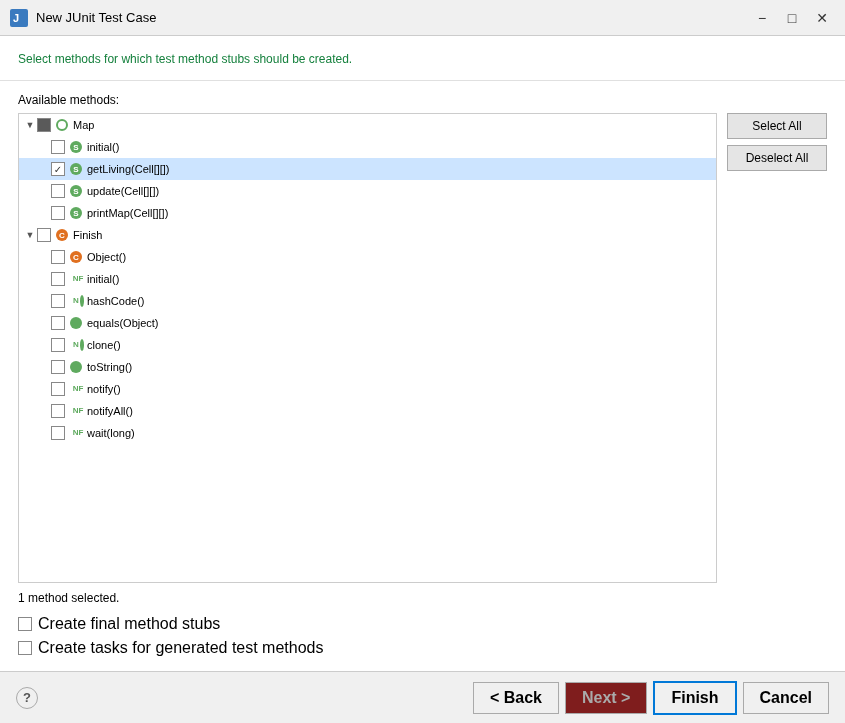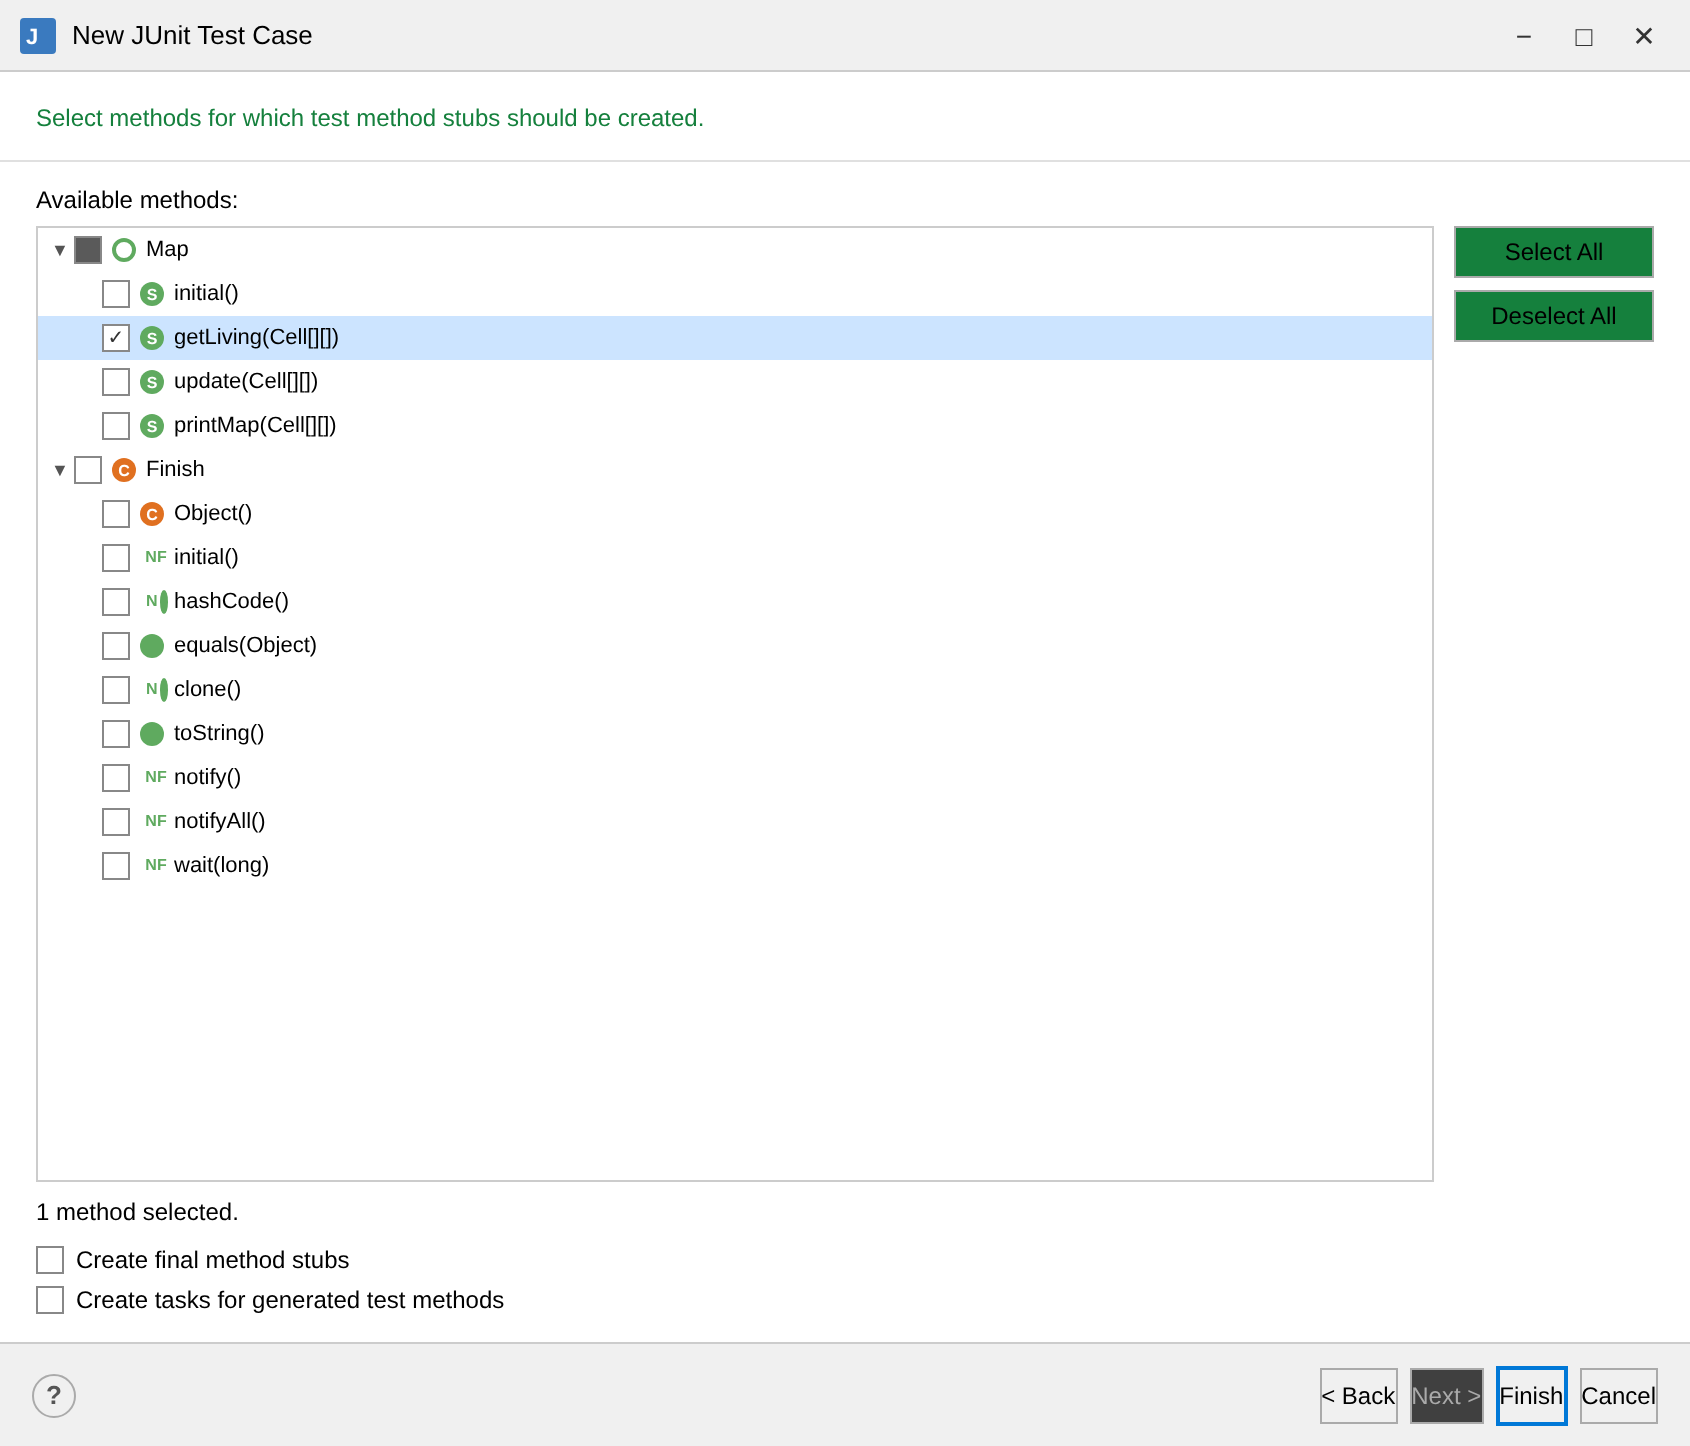--- a/index.html
+++ b/index.html
@@ -114,21 +114,21 @@
       display: flex;
       flex-direction: column;
       gap: 6px;
       flex-shrink: 0;
     }
 
     .side-btn {
       width: 100px;
       padding: 5px 10px;
       border: 1px solid #aaa;
-      background: #15803d;
+      background: #e5e5e5;
       cursor: pointer;
       font-size: 12px;
       text-align: center;
     }
 
     
     .tree-row {
       display: flex;
       align-items: center;
       padding: 2px 4px;
@@ -214,21 +214,21 @@
       font-size: 12px;
     }
 
     .options-area {
       padding: 4px 0 8px 0;
     }
     .option-row {
       display: flex;
       align-items: center;
       margin-bottom: 6px;
-      font-size: 12px;
+      font-size: 16px;
     }
     .option-checkbox {
       width: 14px; height: 14px;
       border: 1px solid #888;
       background: white;
       margin-right: 6px;
       flex-shrink: 0;
       cursor: pointer;
     }
 
@@ -246,28 +246,29 @@
       width: 22px; height: 22px;
       border-radius: 50%;
       border: 1px solid #aaa;
       background: #f0f0f0;
       display: flex; align-items: center; justify-content: center;
       font-size: 13px; font-weight: bold; color: #555;
       cursor: pointer;
     }
     .footer-spacer { flex: 1; }
     .footer-btn {
-      padding: 6px 0;
+      padding: 6px 16px;
       border: 1px solid #aaa;
       background: #f0f0f0;
       cursor: pointer;
-      font-size: 12px;
+      font-size: 16px;
       margin-left: 6px;
-    }
-    .footer-btn:disabled { color: #aaa; cursor: default; background: #404040; }
+      font-weight: bold;
+    }
+    .footer-btn:disabled { color: #aaa; cursor: default; background: #7f1d1d; }
     .footer-btn.primary {
       border: 2px solid #0078d7;
       background: #f0f0f0;
     }
 
     
     .separator {
       height: 1px;
       background: #e0e0e0;
       margin: 0 -18px;

